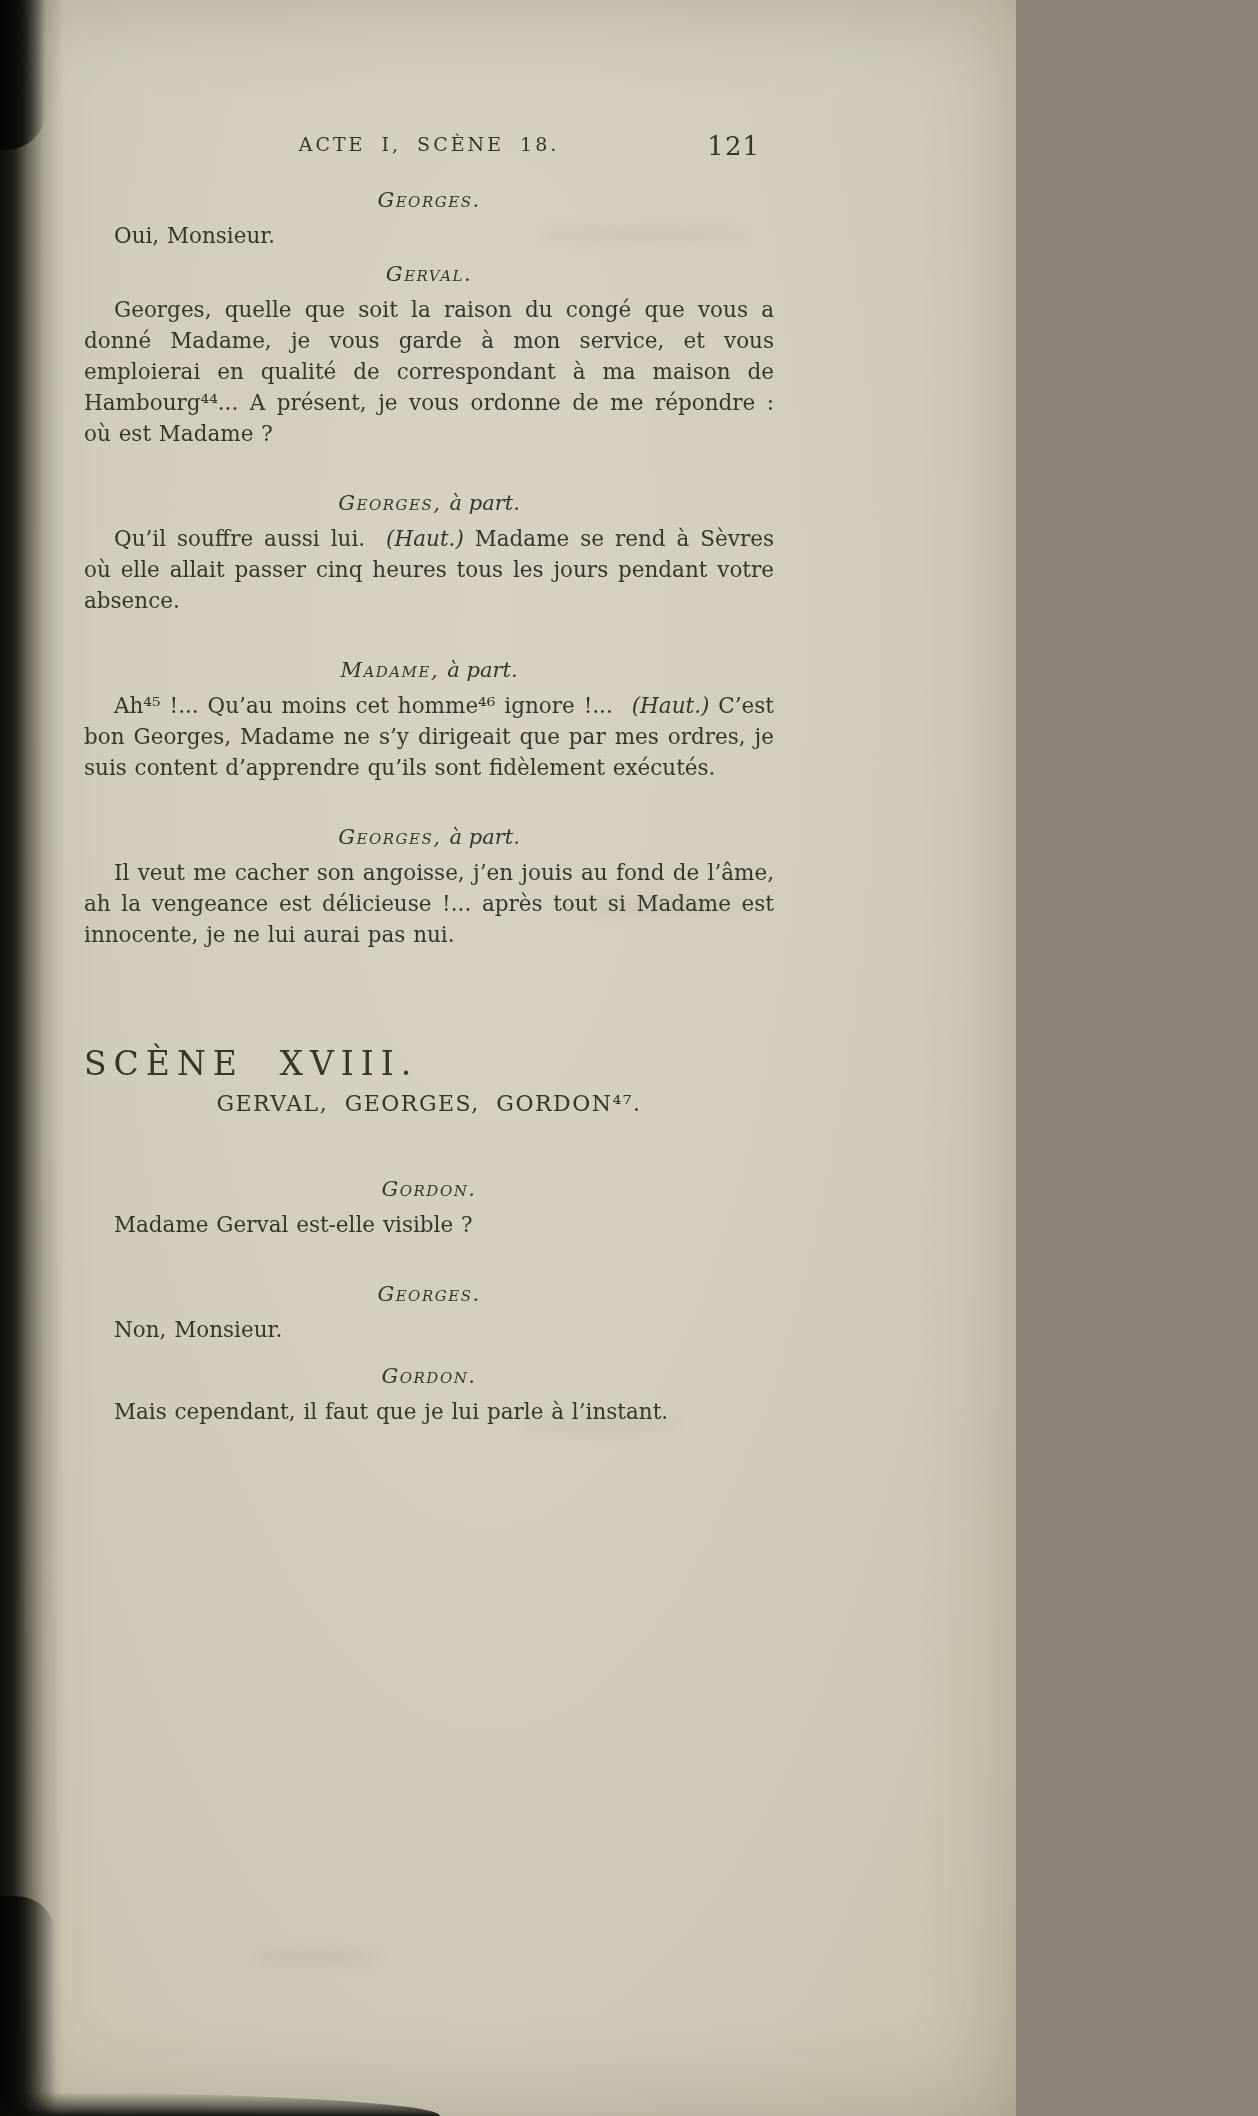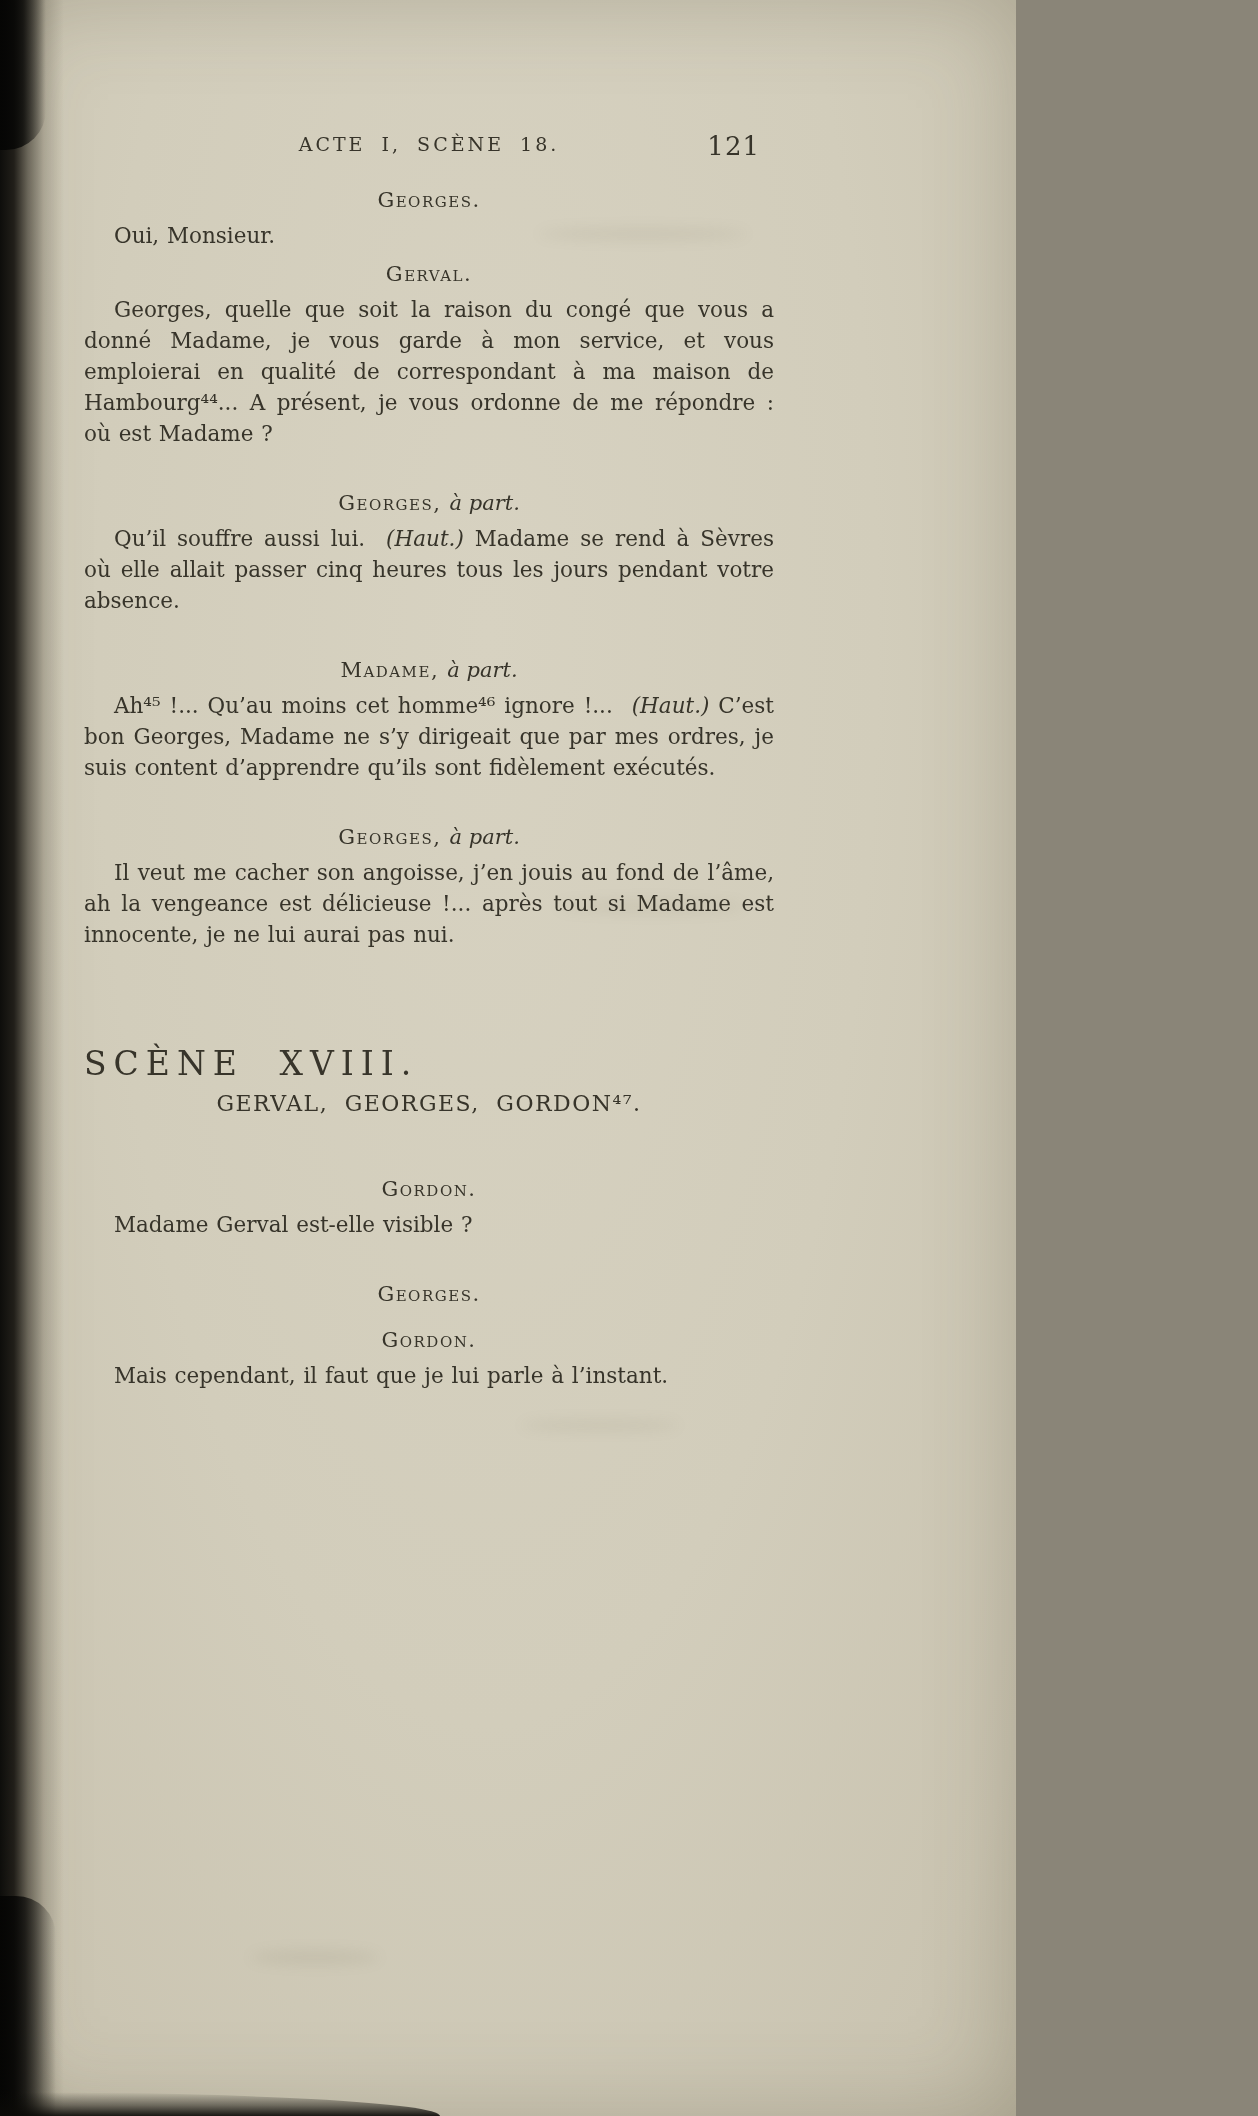--- a/index.html
+++ b/index.html
@@ -71,21 +71,21 @@
     position: absolute; right: 14px; top: -2px;
     font-size: 26px; letter-spacing: 1px; word-spacing: normal;
   }
 
   .speaker {
     text-align: center;
     font-size: 21px;
     line-height: 30px;
     margin: 30px 0 5px 0;
   }
-  .sc  { font-variant: small-caps; letter-spacing: 1.5px; }
+  .sc  { font-variant: small-caps; letter-spacing: 1.5px; font-style: italic; }
   .dir { font-style: italic; }
 
   .sp-a { margin-top: 22px; }
   .sp-b { margin-top: 8px;  }
   .sp-c { margin-top: 39px; }
   .sp-d { margin-top: 54px; }
   .sp-e { margin-top: 16px; }
 
   .para {
     margin: 0;
@@ -177,20 +177,23 @@
     <div class="speaker sp-d">
       <span class="sc">Gordon.</span>
     </div>
     <p class="para">
       <span>Madame Gerval est-elle visible ?</span>
     </p>
 
     <div class="speaker sp-c">
       <span class="sc">Georges.</span>
     </div>
+    <p class="para">
+      <span>Non, Monsieur.</span>
+    </p>
 
     <div class="speaker sp-e">
       <span class="sc">Gordon.</span>
     </div>
     <p class="para">
       <span>Mais cependant, il faut que je lui parle à l’instant.</span>
     </p>
 
   </div>
 </div>

